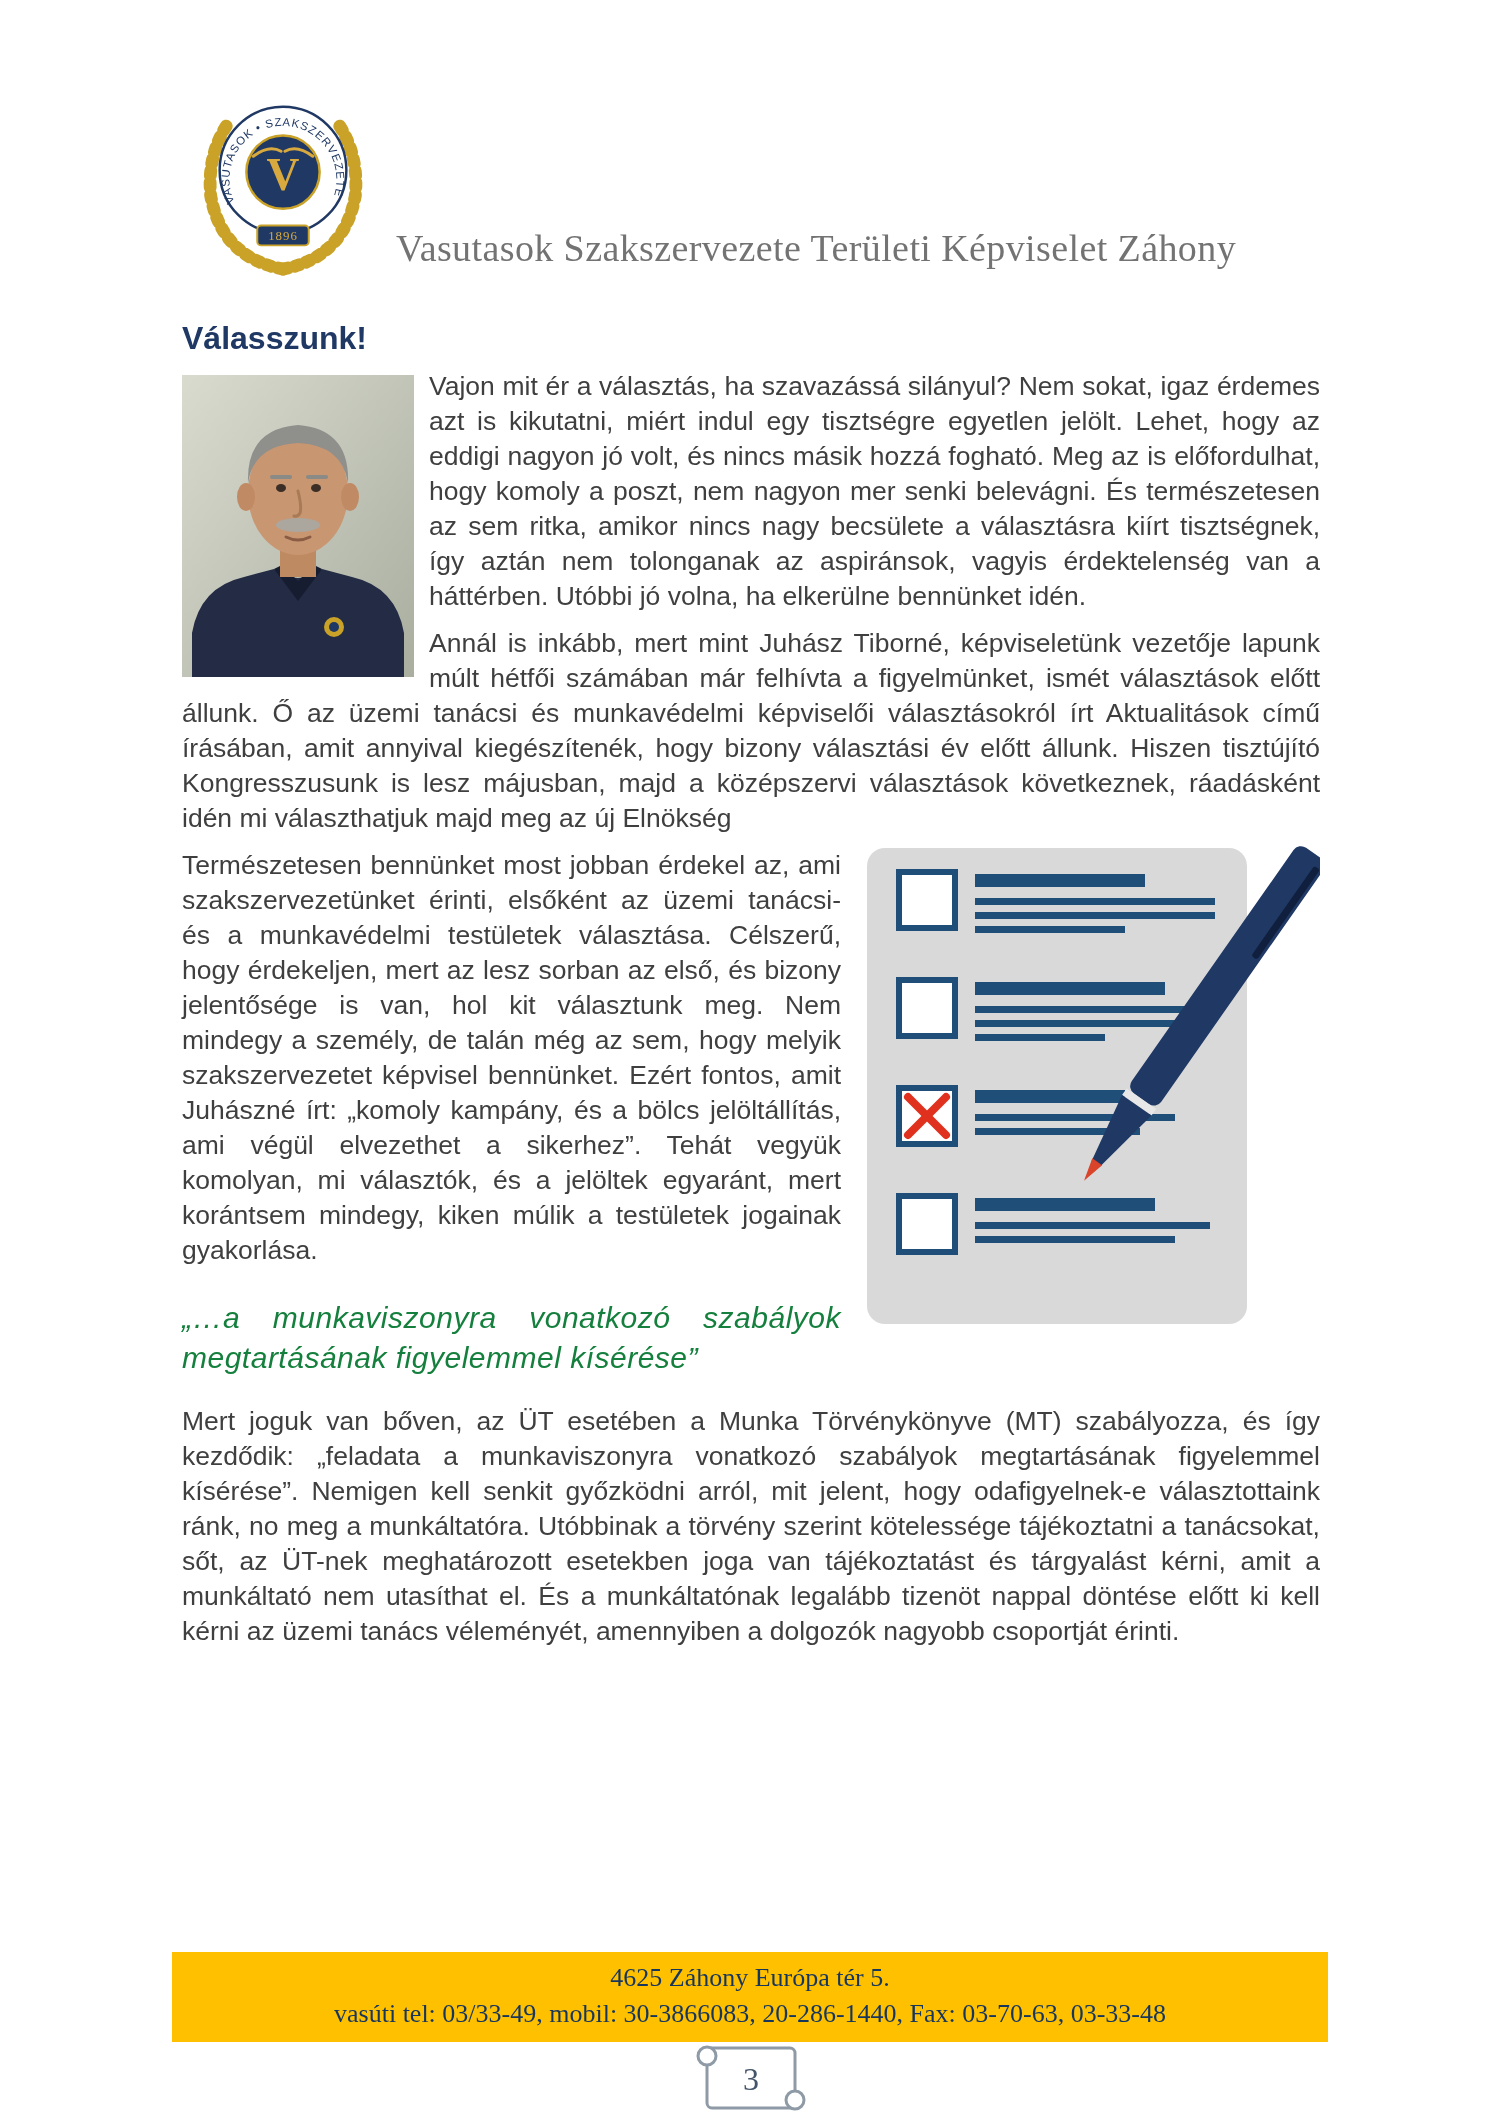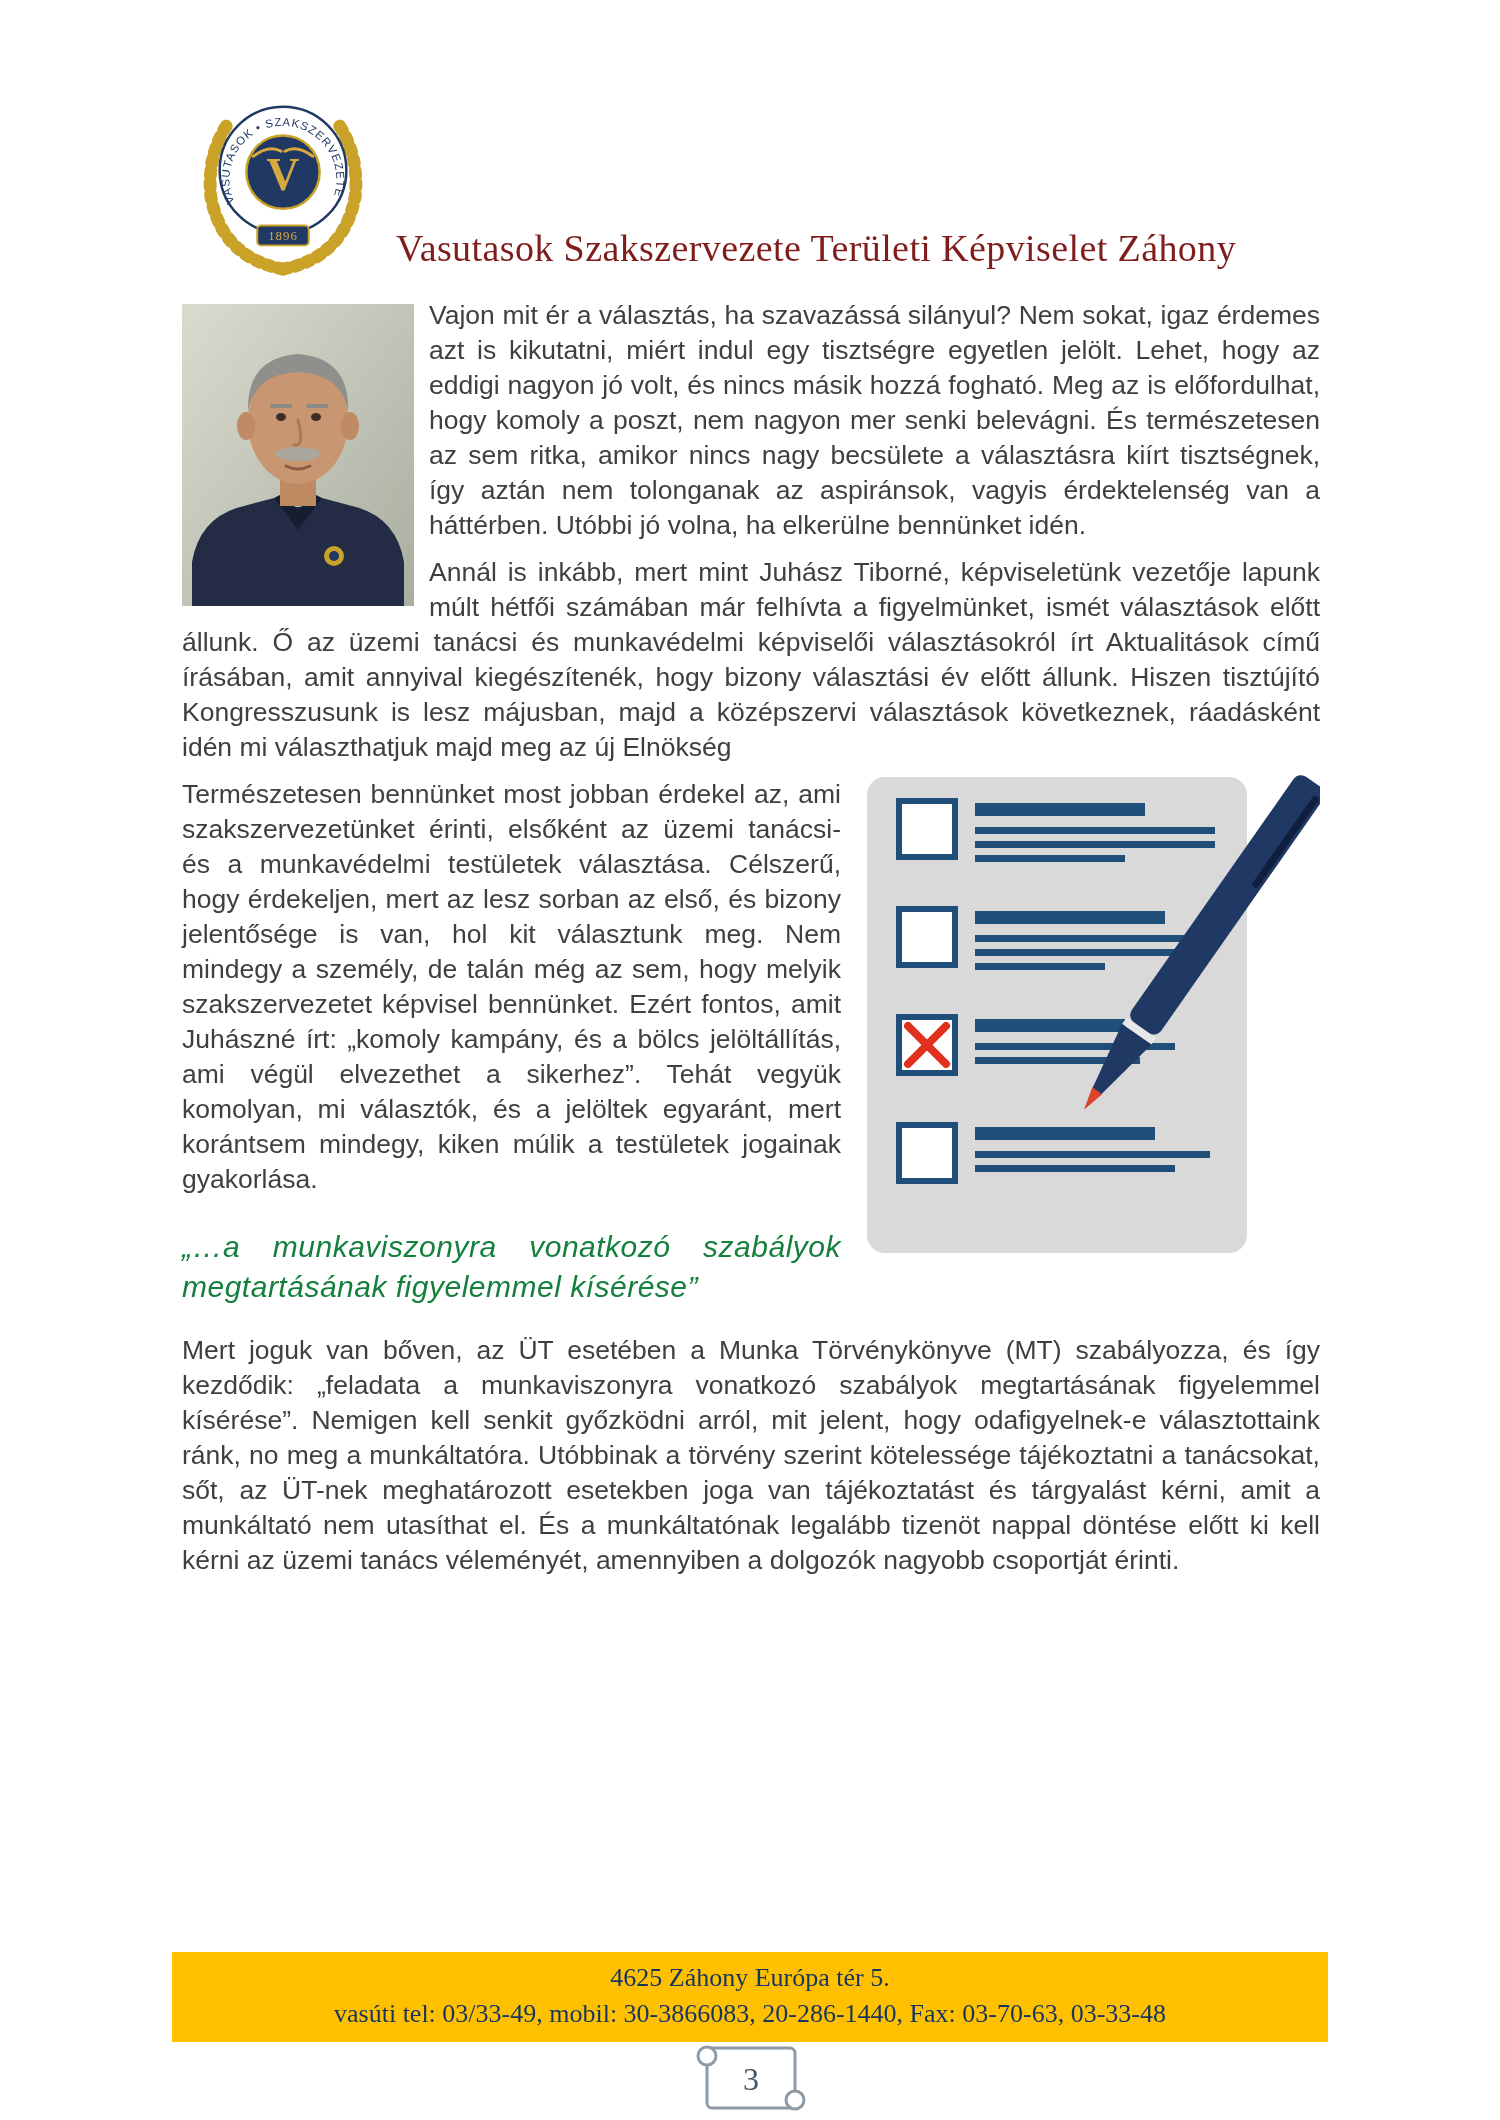--- a/index.html
+++ b/index.html
@@ -18,21 +18,21 @@
     display: flex;
     align-items: flex-end;
     padding: 80px 170px 0 184px;
   }
   .logo { width: 198px; height: 206px; flex: 0 0 auto; }
   .logo svg { width: 100%; height: 100%; display: block; }
   .org-title {
     font-family: "Liberation Serif", serif;
     font-size: 38px;
     font-weight: 400;
-    color: #7f1d1d;
+    color: #737373;
     margin: 0 0 16px 14px;
     letter-spacing: 0.4px;
     white-space: nowrap;
   }
   
   .headline {
     margin: 34px 180px 0 182px;
     font-size: 32px;
     font-weight: 700;
     color: #1f3864;
@@ -120,20 +120,21 @@
         <path d="M70,76 q16,-12 28,-5 M130,76 q-16,-12 -28,-5" fill="none" stroke="#D8A93E" stroke-width="3" stroke-linecap="round"></path>
         <text x="100" y="110" text-anchor="middle" font-family="Liberation Serif, serif" font-weight="700" font-size="46" fill="#D8A93E">V</text>
 
         <rect x="74" y="146" width="52" height="20" rx="4" fill="#1F3864" stroke="#C9A227" stroke-width="2"></rect>
         <text x="100" y="161" text-anchor="middle" font-family="Liberation Serif, serif" font-size="13" fill="#D8A93E" letter-spacing="1">1896</text>
       </svg>
     </div>
     <h1 class="org-title">Vasutasok Szakszervezete Területi Képviselet Záhony</h1>
   </header>
 
+  <h2 class="headline">Válasszunk!</h2>
 
   <main class="flow">
 
     <div class="photo">
       <svg viewBox="0 0 232 302">
         <defs>
           <linearGradient id="bgGrad" x1="0" y1="0" x2="1" y2="1">
             <stop offset="0" stop-color="#d9dbcf"></stop>
             <stop offset="1" stop-color="#a9ae9f"></stop>
           </linearGradient>

